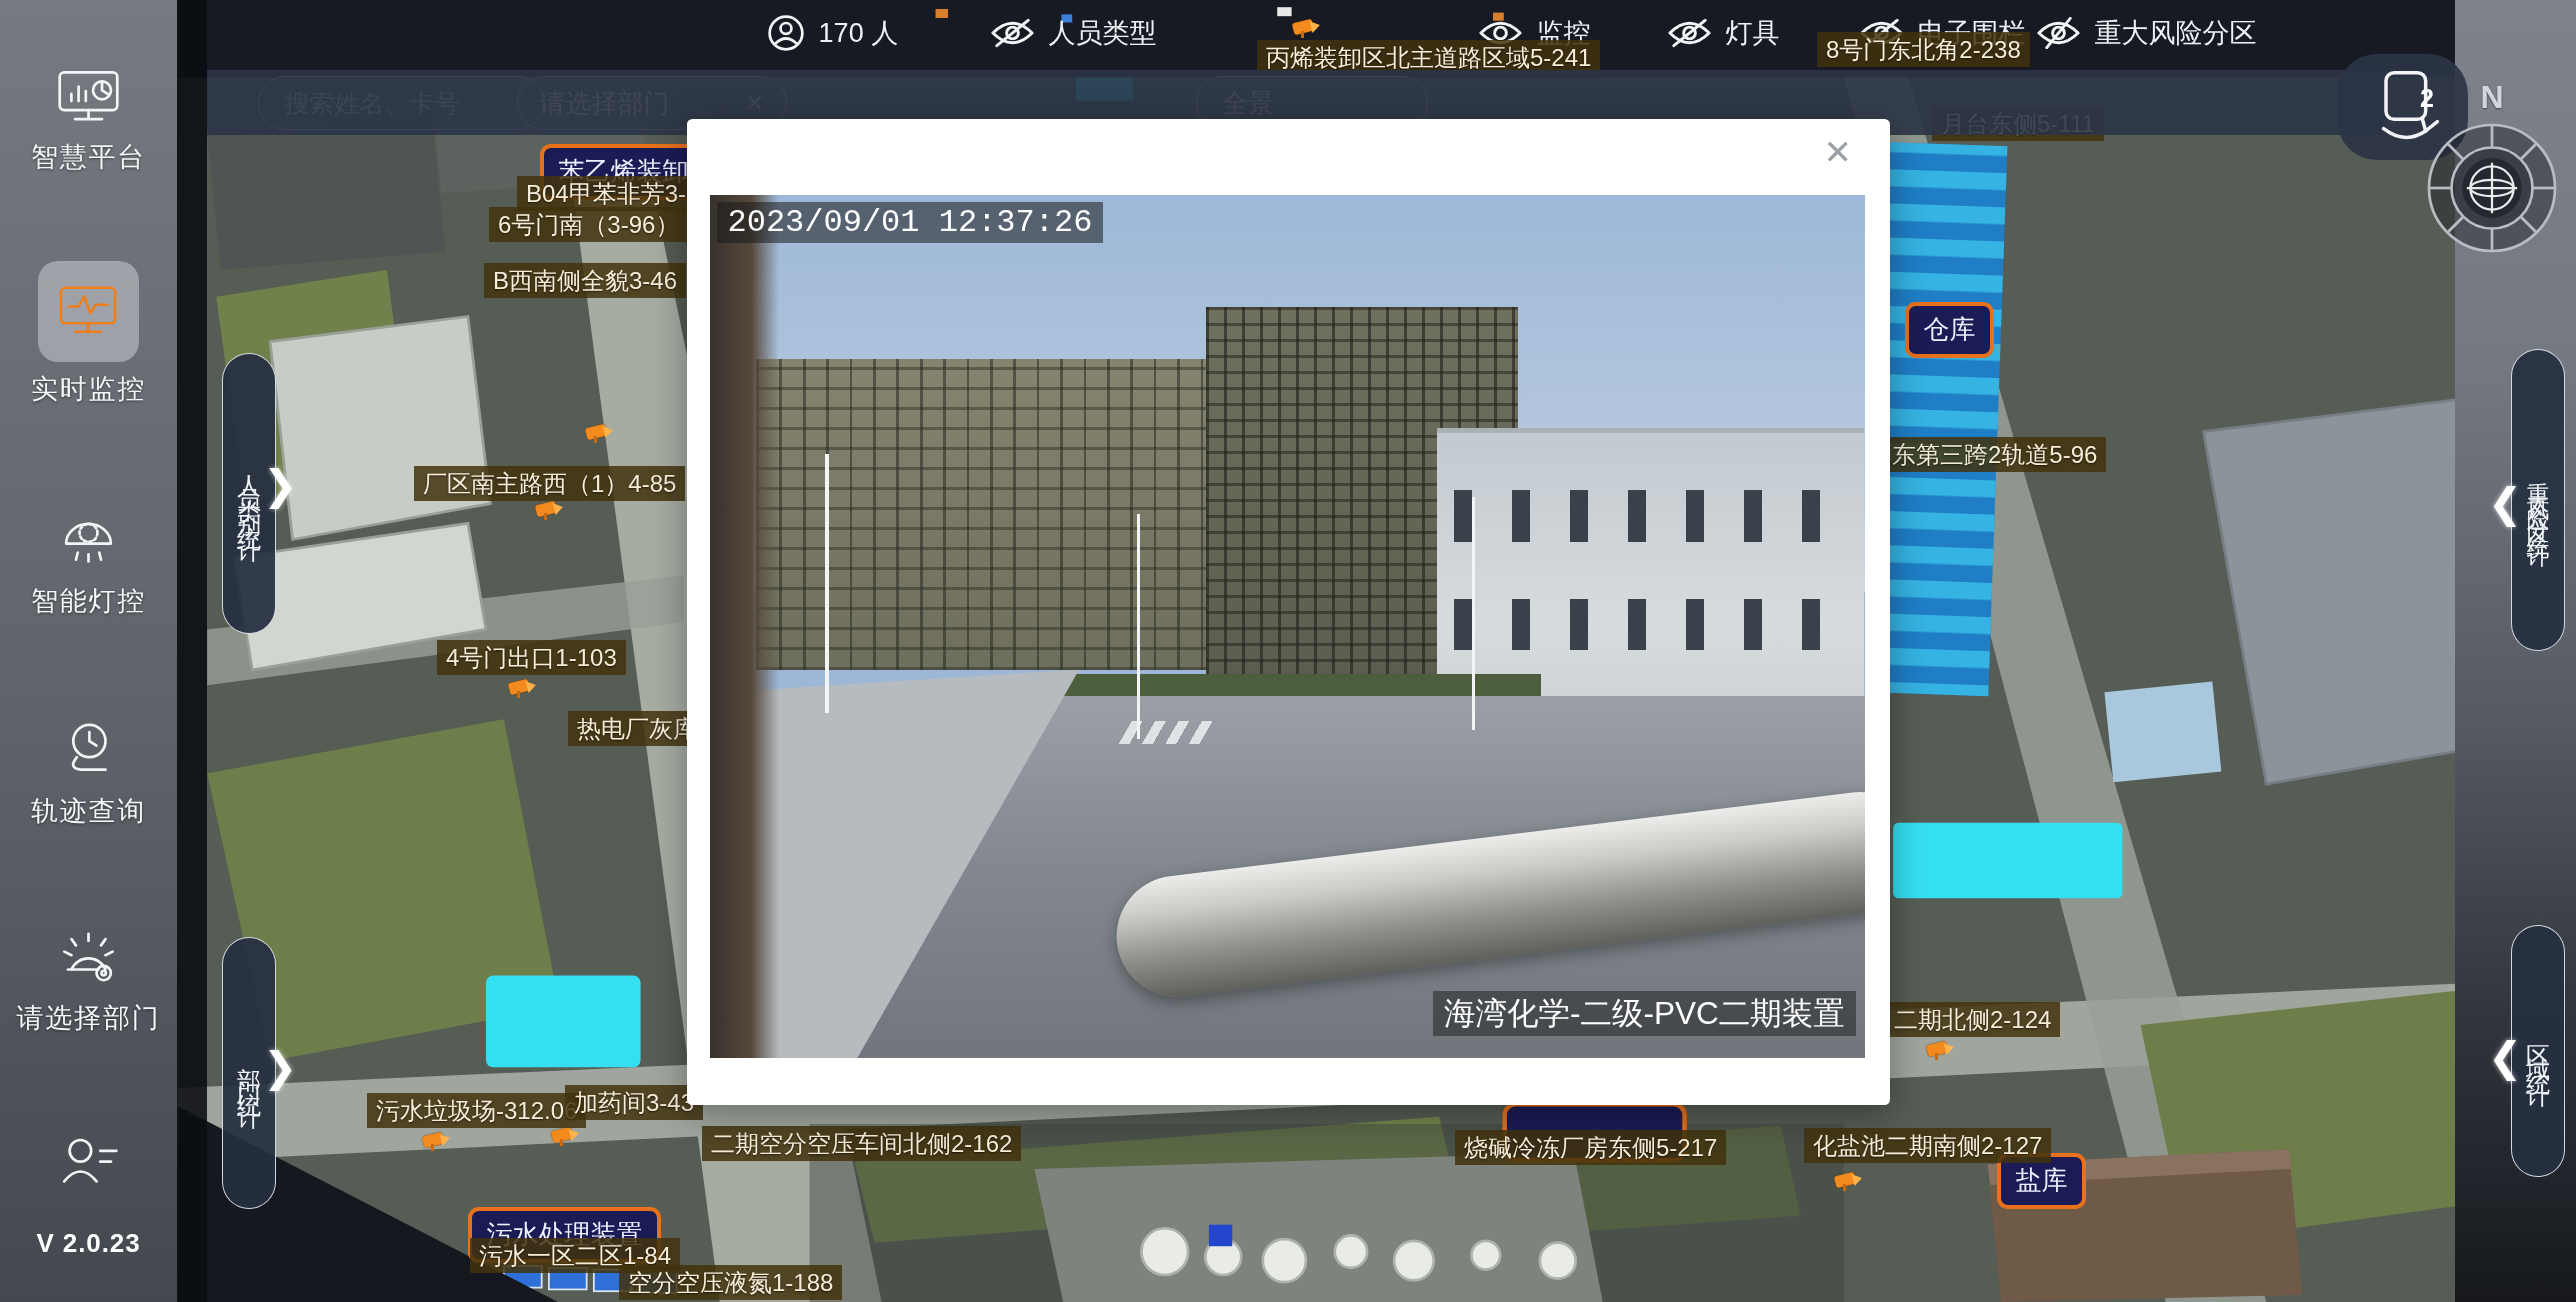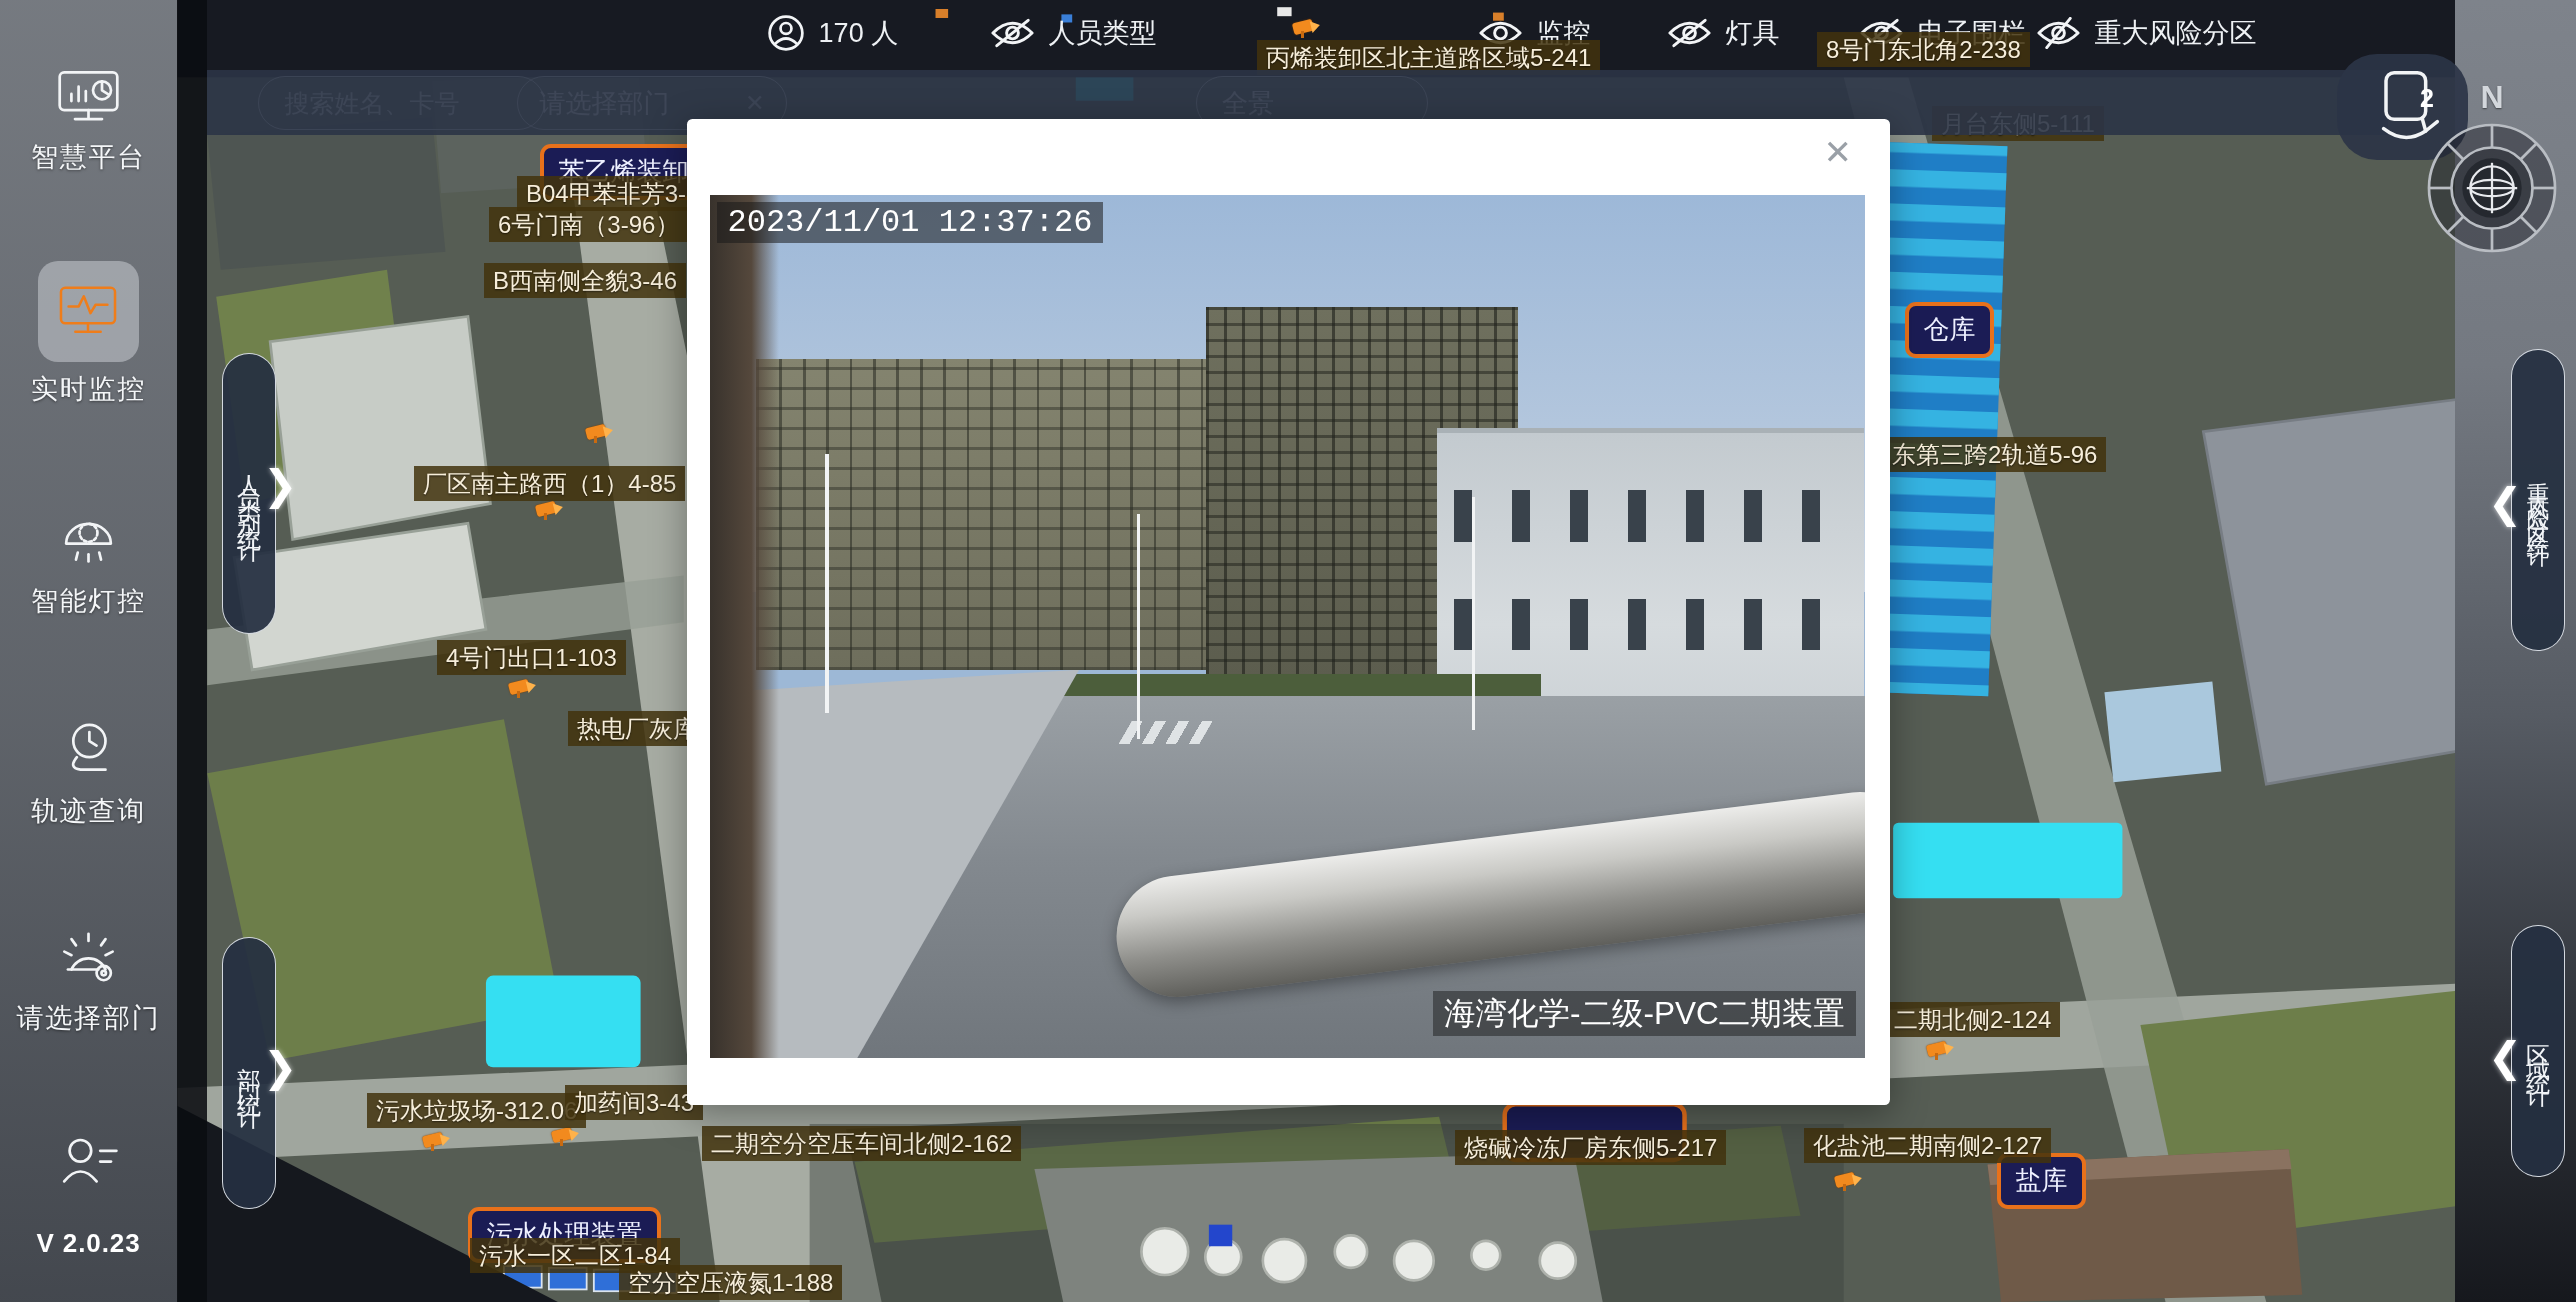--- a/index.html
+++ b/index.html
@@ -448,17 +448,17 @@
     </div>
     <div id="ph-green" class="ph"></div>
     <div id="ph-road" class="ph"></div>
     <div id="ph-pad" class="ph"></div>
     <div id="ph-zebra" class="ph"></div>
     <div class="pole ph" style="left:37%;top:37%;height:26%"></div>
     <div class="pole ph" style="left:66%;top:35%;height:27%"></div>
     <div class="pole ph" style="left:10%;top:30%;height:30%"></div>
     <div id="ph-pipe" class="ph"></div>
     <div style="position:absolute;left:0;top:0;width:6%;height:100%;background:linear-gradient(90deg,#38322c,#55483c 60%,transparent)"></div>
-    <div id="ph-ts" class="ph">2023/11/01 12:37:26</div>
+    <div id="ph-ts" class="ph">2023/09/01 12:37:26</div>
     <div id="ph-wm" class="ph">海湾化学-二级-PVC二期装置</div>
   </div>
 </div>
 
 
 </body></html>

